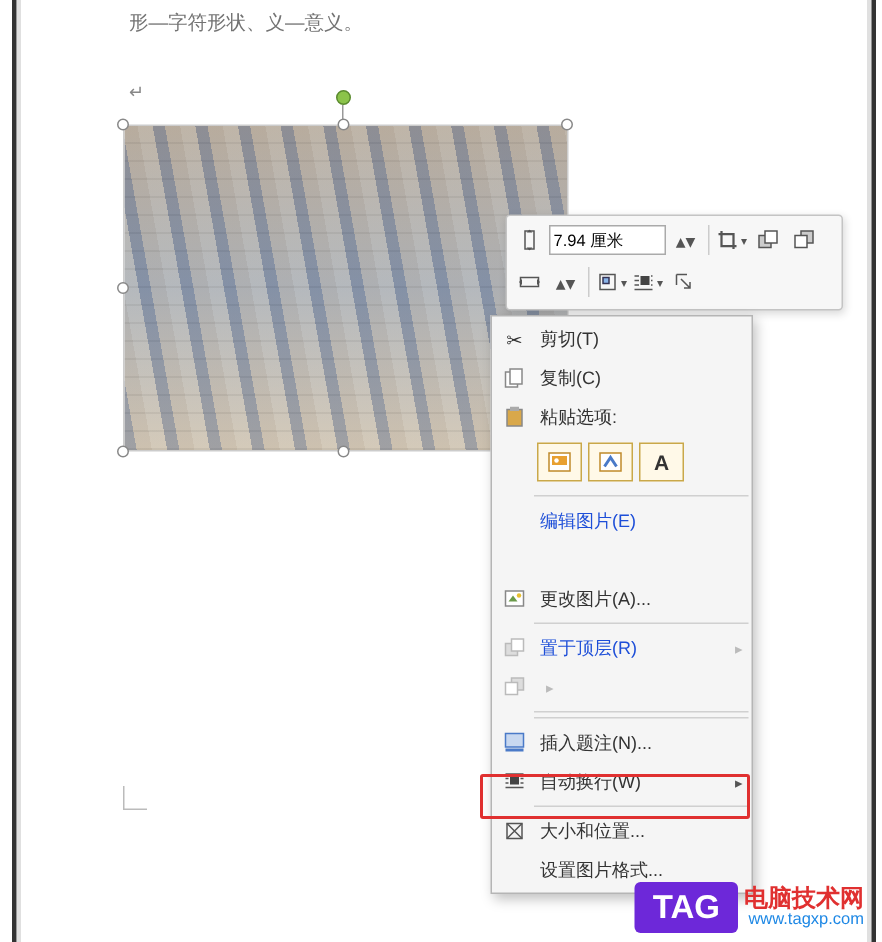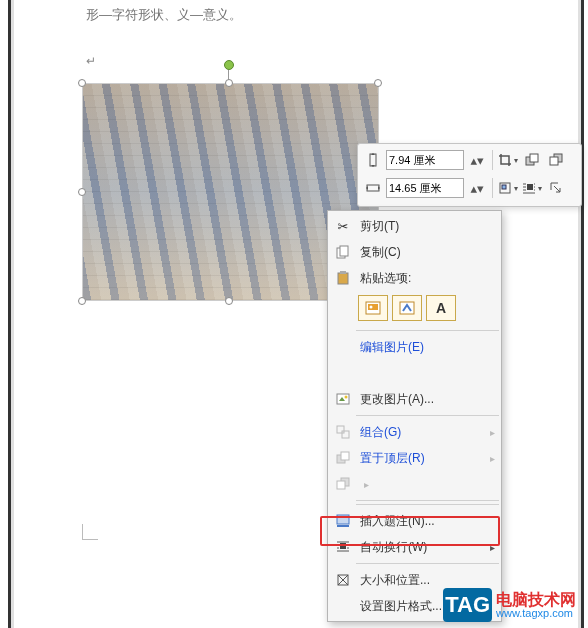--- a/index.html
+++ b/index.html
@@ -89,21 +89,20 @@
   position: absolute;
   left: 337px;
   top: 143px;
   width: 225px;
   height: 64px;
   background: #f7f7f7;
   border: 1px solid #c4c4c4;
   border-radius: 3px;
   box-shadow: 1px 2px 6px rgba(0,0,0,0.15);
   padding: 2px 4px;
-  margin-left: 20px;
 }
 .tb-row {
   display: flex;
   align-items: center;
   height: 28px;
   gap: 2px;
 }
 .tb-input {
   border: 1px solid #aaa;
   width: 78px;
@@ -202,29 +201,29 @@
 }
 .watermark {
   position: absolute;
   right: 12px;
   bottom: 6px;
   display:flex;
   align-items:center;
   gap:4px;
 }
 .wm-tag {
-  background: #0369a1;
+  background: #6d28d9;
   color: #fff;
   font-weight: bold;
   font-size: 22px;
-  padding: 4px 2px;
+  padding: 4px 12px;
   border-radius: 4px;
   font-family: Arial, sans-serif;
 }
-.wm-text { display:flex; flex-direction:column; line-height:1; }
+.wm-text { display:flex; flex-direction:column; line-height:1;align-items:flex-end; }
 .wm-cn { color:#e03030; font-size:16px; font-weight:bold; }
 .wm-url { color:#1e88e5; font-size:11px; }
 
 svg { display:block; }
 </style>
 </head>
 <body>
 
 <div class="page-border"></div>
 
@@ -275,21 +274,20 @@
         </svg>
     </div>
   </div>
   <div class="tb-row">
     <div class="tb-icon">
       <svg width="14" height="14">
           <rect x="1" y="4" width="12" height="6" fill="none" stroke="#555"></rect>
           <path d="M0 7 L2 5 L2 9 Z M14 7 L12 5 L12 9 Z" fill="#555"></path>
         </svg>
     </div>
-    <input class="tb-input" value="14.65 厘米" style="">
     <div class="tb-icon">▴▾</div>
     <div class="tb-sep"></div>
     <div class="tb-icon dd-arrow">
       <svg width="14" height="14">
           <rect x="2" y="2" width="10" height="10" fill="none" stroke="#555"></rect>
           <rect x="4" y="4" width="4" height="4" fill="#8ab4e8" stroke="#335"></rect>
         </svg>
     </div>
     <div class="tb-icon dd-arrow">
       <svg width="14" height="14">
@@ -361,30 +359,20 @@
           <path d="M3 9 L6 5 L9 9" fill="#6a9a4a"></path>
           <circle cx="10" cy="5" r="1.5" fill="#e8c030"></circle>
         </svg>
     </span>
     <span class="cm-label">更改图片(A)...</span>
   </div>
   <div class="cm-sep"></div>
   <div class="cm-item disabled">
     <span class="cm-icon">
       <svg width="14" height="14">
-          <rect x="1" y="1" width="7" height="7" fill="none" stroke="#bbb"></rect>
-          <rect x="6" y="6" width="7" height="7" fill="none" stroke="#bbb"></rect>
-        </svg>
-    </span>
-    <span class="cm-label">组合(G)</span>
-    <span class="cm-sub"></span>
-  </div>
-  <div class="cm-item disabled">
-    <span class="cm-icon">
-      <svg width="14" height="14">
           <rect x="1" y="4" width="8" height="8" fill="#ddd" stroke="#bbb"></rect>
           <rect x="5" y="1" width="8" height="8" fill="#fff" stroke="#bbb"></rect>
         </svg>
     </span>
     <span class="cm-label">置于顶层(R)</span>
     <span class="cm-sub"></span>
   </div>
   <div class="cm-item disabled">
     <span class="cm-icon">
       <svg width="14" height="14">

